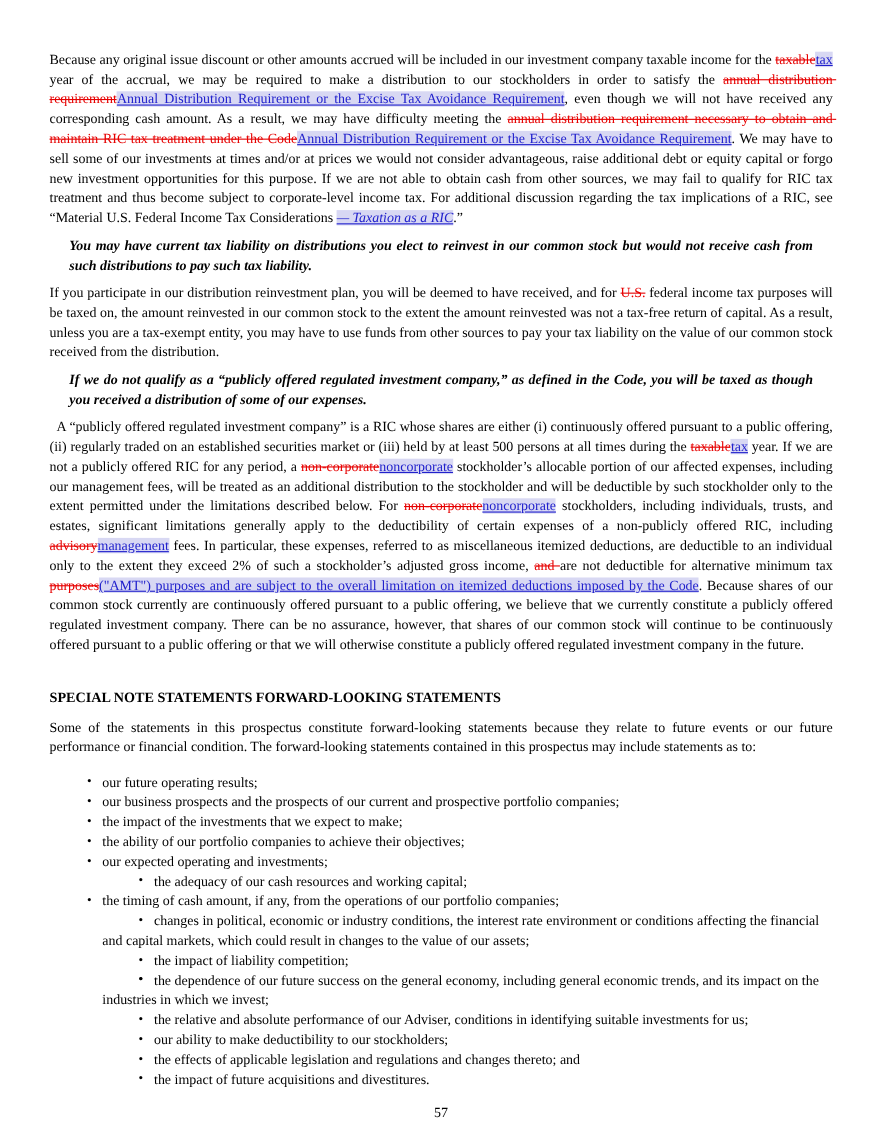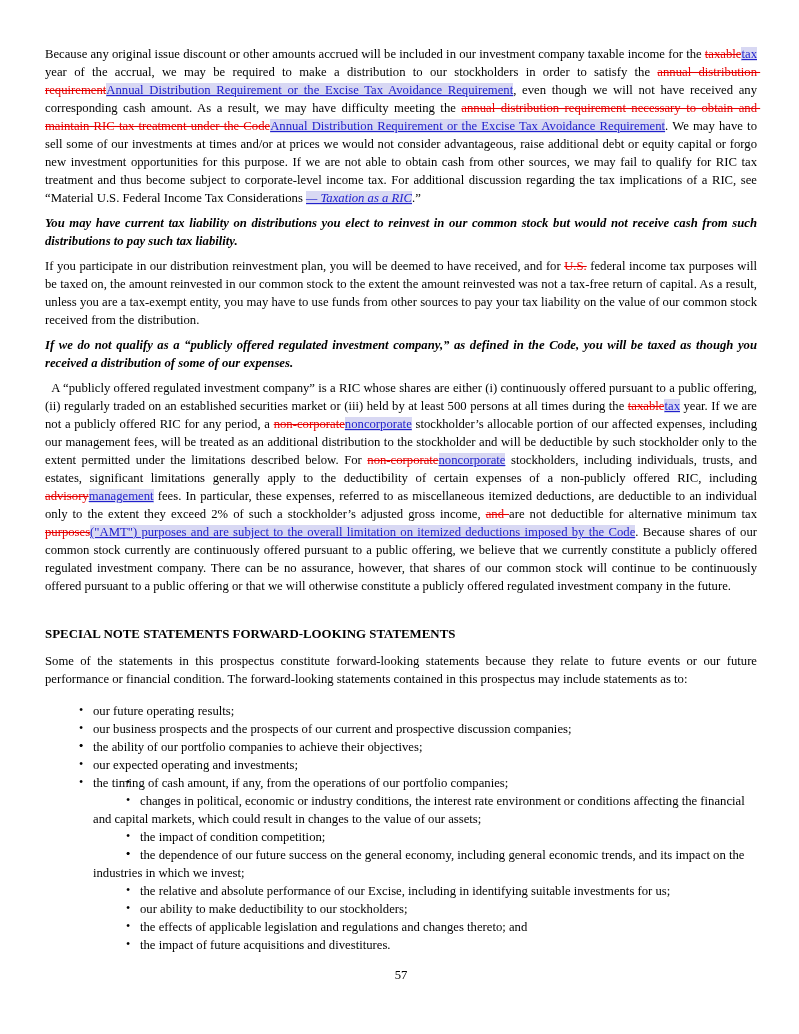--- a/index.html
+++ b/index.html
@@ -11,21 +11,21 @@
   .page{
     position:relative;
     width:799px;height:1034px;box-sizing:border-box;
     padding:39px 42px 0 45px;
     font-family:"Liberation Serif","DejaVu Serif",serif;
     font-size:12.7px;line-height:18px;color:#000;
     overflow:hidden;
   }
   .para{margin:6px 0;text-align:justify;}
   .para.ti{text-indent:3px;font-family:Liberation Serif, serif;}
-  h3.h-bi{margin:7px 0;font-size:12.7px;font-weight:bold;font-style:italic;text-align:justify;}
+  h3.h-bi{margin:7px 18px;font-size:12.7px;font-weight:bold;font-style:italic;text-align:justify;}
   h2.section{margin:30px 0 9px;font-size:12.9px;font-weight:bold;font-style:normal;}
   .run{white-space:pre-wrap;}
   .del{color:var(--del);text-decoration:line-through;}
   .ins{color:var(--ins);text-decoration:underline;background:var(--insbg);}
   .ref{font-style:italic;}
   ul.bullets{list-style:none;margin:14px 0 0 32px;padding:0;}
   .bullets li{position:relative;padding-left:16px;text-align:left;}
   .bullets li.indent{text-indent:47px;}
   .bullets .glyph{position:absolute;left:2px;top:-1px;font-size:12px;}
   .footer{margin-top:12px;text-align:center;font-size:12.7px;}
@@ -37,31 +37,31 @@
   <main>
       <p class="para"><span class="run">Because any original issue discount or other amounts accrued will be included in our investment company taxable income for the </span><span class="run del">taxable</span><span class="run ins">tax</span><span class="run"> year of the accrual, we may be required to make a distribution to our stockholders in order to satisfy the </span><span class="run del">annual distribution requirement</span><span class="run ins">Annual Distribution Requirement or the Excise Tax Avoidance Requirement</span><span class="run">, even though we will not have received any corresponding cash amount. As a result, we may have difficulty meeting the </span><span class="run del">annual distribution requirement necessary to obtain and maintain RIC tax treatment under the Code</span><span class="run ins">Annual Distribution Requirement or the Excise Tax Avoidance Requirement</span><span class="run">. We may have to sell some of our investments at times and/or at prices we would not consider advantageous, raise additional debt or equity capital or forgo new investment opportunities for this purpose. If we are not able to obtain cash from other sources, we may fail to qualify for RIC tax treatment and thus become subject to corporate-level income tax. For additional discussion regarding the tax implications of a RIC, see “Material U.S. Federal Income Tax Considerations </span><span class="run ins ref">— Taxation as a RIC</span><span class="run">.”</span></p>
       <h3 class="h-bi"><span class="run">You may have current tax liability on distributions you elect to reinvest in our common stock but would not receive cash from such distributions to pay such tax liability.</span></h3>
       <p class="para"><span class="run">If you participate in our distribution reinvestment plan, you will be deemed to have received, and for </span><span class="run del">U.S.</span><span class="run"> federal income tax purposes will be taxed on, the amount reinvested in our common stock to the extent the amount reinvested was not a tax-free return of capital. As a result, unless you are a tax-exempt entity, you may have to use funds from other sources to pay your tax liability on the value of our common stock received from the distribution.</span></p>
       <h3 class="h-bi"><span class="run">If we do not qualify as a “publicly offered regulated investment company,” as defined in the Code, you will be taxed as though you received a distribution of some of our expenses.</span></h3>
       <p class="para ti"><span class="run"> A “publicly offered regulated investment company” is a RIC whose shares are either (i) continuously offered pursuant to a public offering, (ii) regularly traded on an established securities market or (iii) held by at least 500 persons at all times during the </span><span class="run del">taxable</span><span class="run ins">tax</span><span class="run"> year. If we are not a publicly offered RIC for any period, a </span><span class="run del">non-corporate</span><span class="run ins">noncorporate</span><span class="run"> stockholder’s allocable portion of our affected expenses, including our management fees, will be treated as an additional distribution to the stockholder and will be deductible by such stockholder only to the extent permitted under the limitations described below. For </span><span class="run del">non-corporate</span><span class="run ins">noncorporate</span><span class="run"> stockholders, including individuals, trusts, and estates, significant limitations generally apply to the deductibility of certain expenses of a non-publicly offered RIC, including </span><span class="run del">advisory</span><span class="run ins">management</span><span class="run"> fees. In particular, these expenses, referred to as miscellaneous itemized deductions, are deductible to an individual only to the extent they exceed 2% of such a stockholder’s adjusted gross income, </span><span class="run del">and </span><span class="run">are not deductible for alternative minimum tax </span><span class="run del">purposes</span><span class="run ins">("AMT") purposes and are subject to the overall limitation on itemized deductions imposed by the Code</span><span class="run">. Because shares of our common stock currently are continuously offered pursuant to a public offering, we believe that we currently constitute a publicly offered regulated investment company. There can be no assurance, however, that shares of our common stock will continue to be continuously offered pursuant to a public offering or that we will otherwise constitute a publicly offered regulated investment company in the future.</span></p>
       <h2 class="section"><span class="run">SPECIAL NOTE STATEMENTS FORWARD-LOOKING STATEMENTS</span></h2>
       <p class="para"><span class="run">Some of the statements in this prospectus constitute forward-looking statements because they relate to future events or our future performance or financial condition. The forward-looking statements contained in this prospectus may include statements as to:</span></p>
       <ul class="bullets">
         <li><span class="glyph">•</span><span>our future operating results;</span></li>
-        <li><span class="glyph">•</span><span>our business prospects and the prospects of our current and prospective discussion companies;</span></li>
-        <li><span class="glyph">•</span></li>
+        <li><span class="glyph">•</span><span>our business prospects and the prospects of our current and prospective portfolio companies;</span></li>
+        <li><span class="glyph">•</span><span>the impact of the investments that we expect to make;</span></li>
         <li><span class="glyph">•</span><span>the ability of our portfolio companies to achieve their objectives;</span></li>
         <li><span class="glyph">•</span><span>our expected operating and investments;</span></li>
-        <li class="indent"><span class="glyph">•</span></li>
+        <li class="indent"><span class="glyph">•</span><span>the adequacy of our cash resources and working capital;</span></li>
         <li><span class="glyph">•</span><span>the timing of cash amount, if any, from the operations of our portfolio companies;</span></li>
         <li class="indent"><span class="glyph">•</span><span>changes in political, economic or industry conditions, the interest rate environment or conditions affecting the financial and capital markets, which could result in changes to the value of our assets;</span></li>
-        <li class="indent"><span class="glyph">•</span><span>the impact of condition competition;</span></li>
+        <li class="indent"><span class="glyph">•</span><span>the impact of liability competition;</span></li>
         <li class="indent"><span class="glyph">•</span></li>
         <li class="indent"><span class="glyph">•</span><span>the dependence of our future success on the general economy, including general economic trends, and its impact on the industries in which we invest;</span></li>
-        <li class="indent"><span class="glyph">•</span><span>the relative and absolute performance of our Excise, including in identifying suitable investments for us;</span></li>
+        <li class="indent"><span class="glyph">•</span><span>the relative and absolute performance of our Adviser, conditions in identifying suitable investments for us;</span></li>
         <li class="indent"><span class="glyph">•</span><span>our ability to make deductibility to our stockholders;</span></li>
         <li class="indent"><span class="glyph">•</span><span>the effects of applicable legislation and regulations and changes thereto; and</span></li>
         <li class="indent"><span class="glyph">•</span><span>the impact of future acquisitions and divestitures.</span></li>
       </ul>
     </main>
   <div class="footer">
     <span>57</span>
   </div>
 </div>
 

